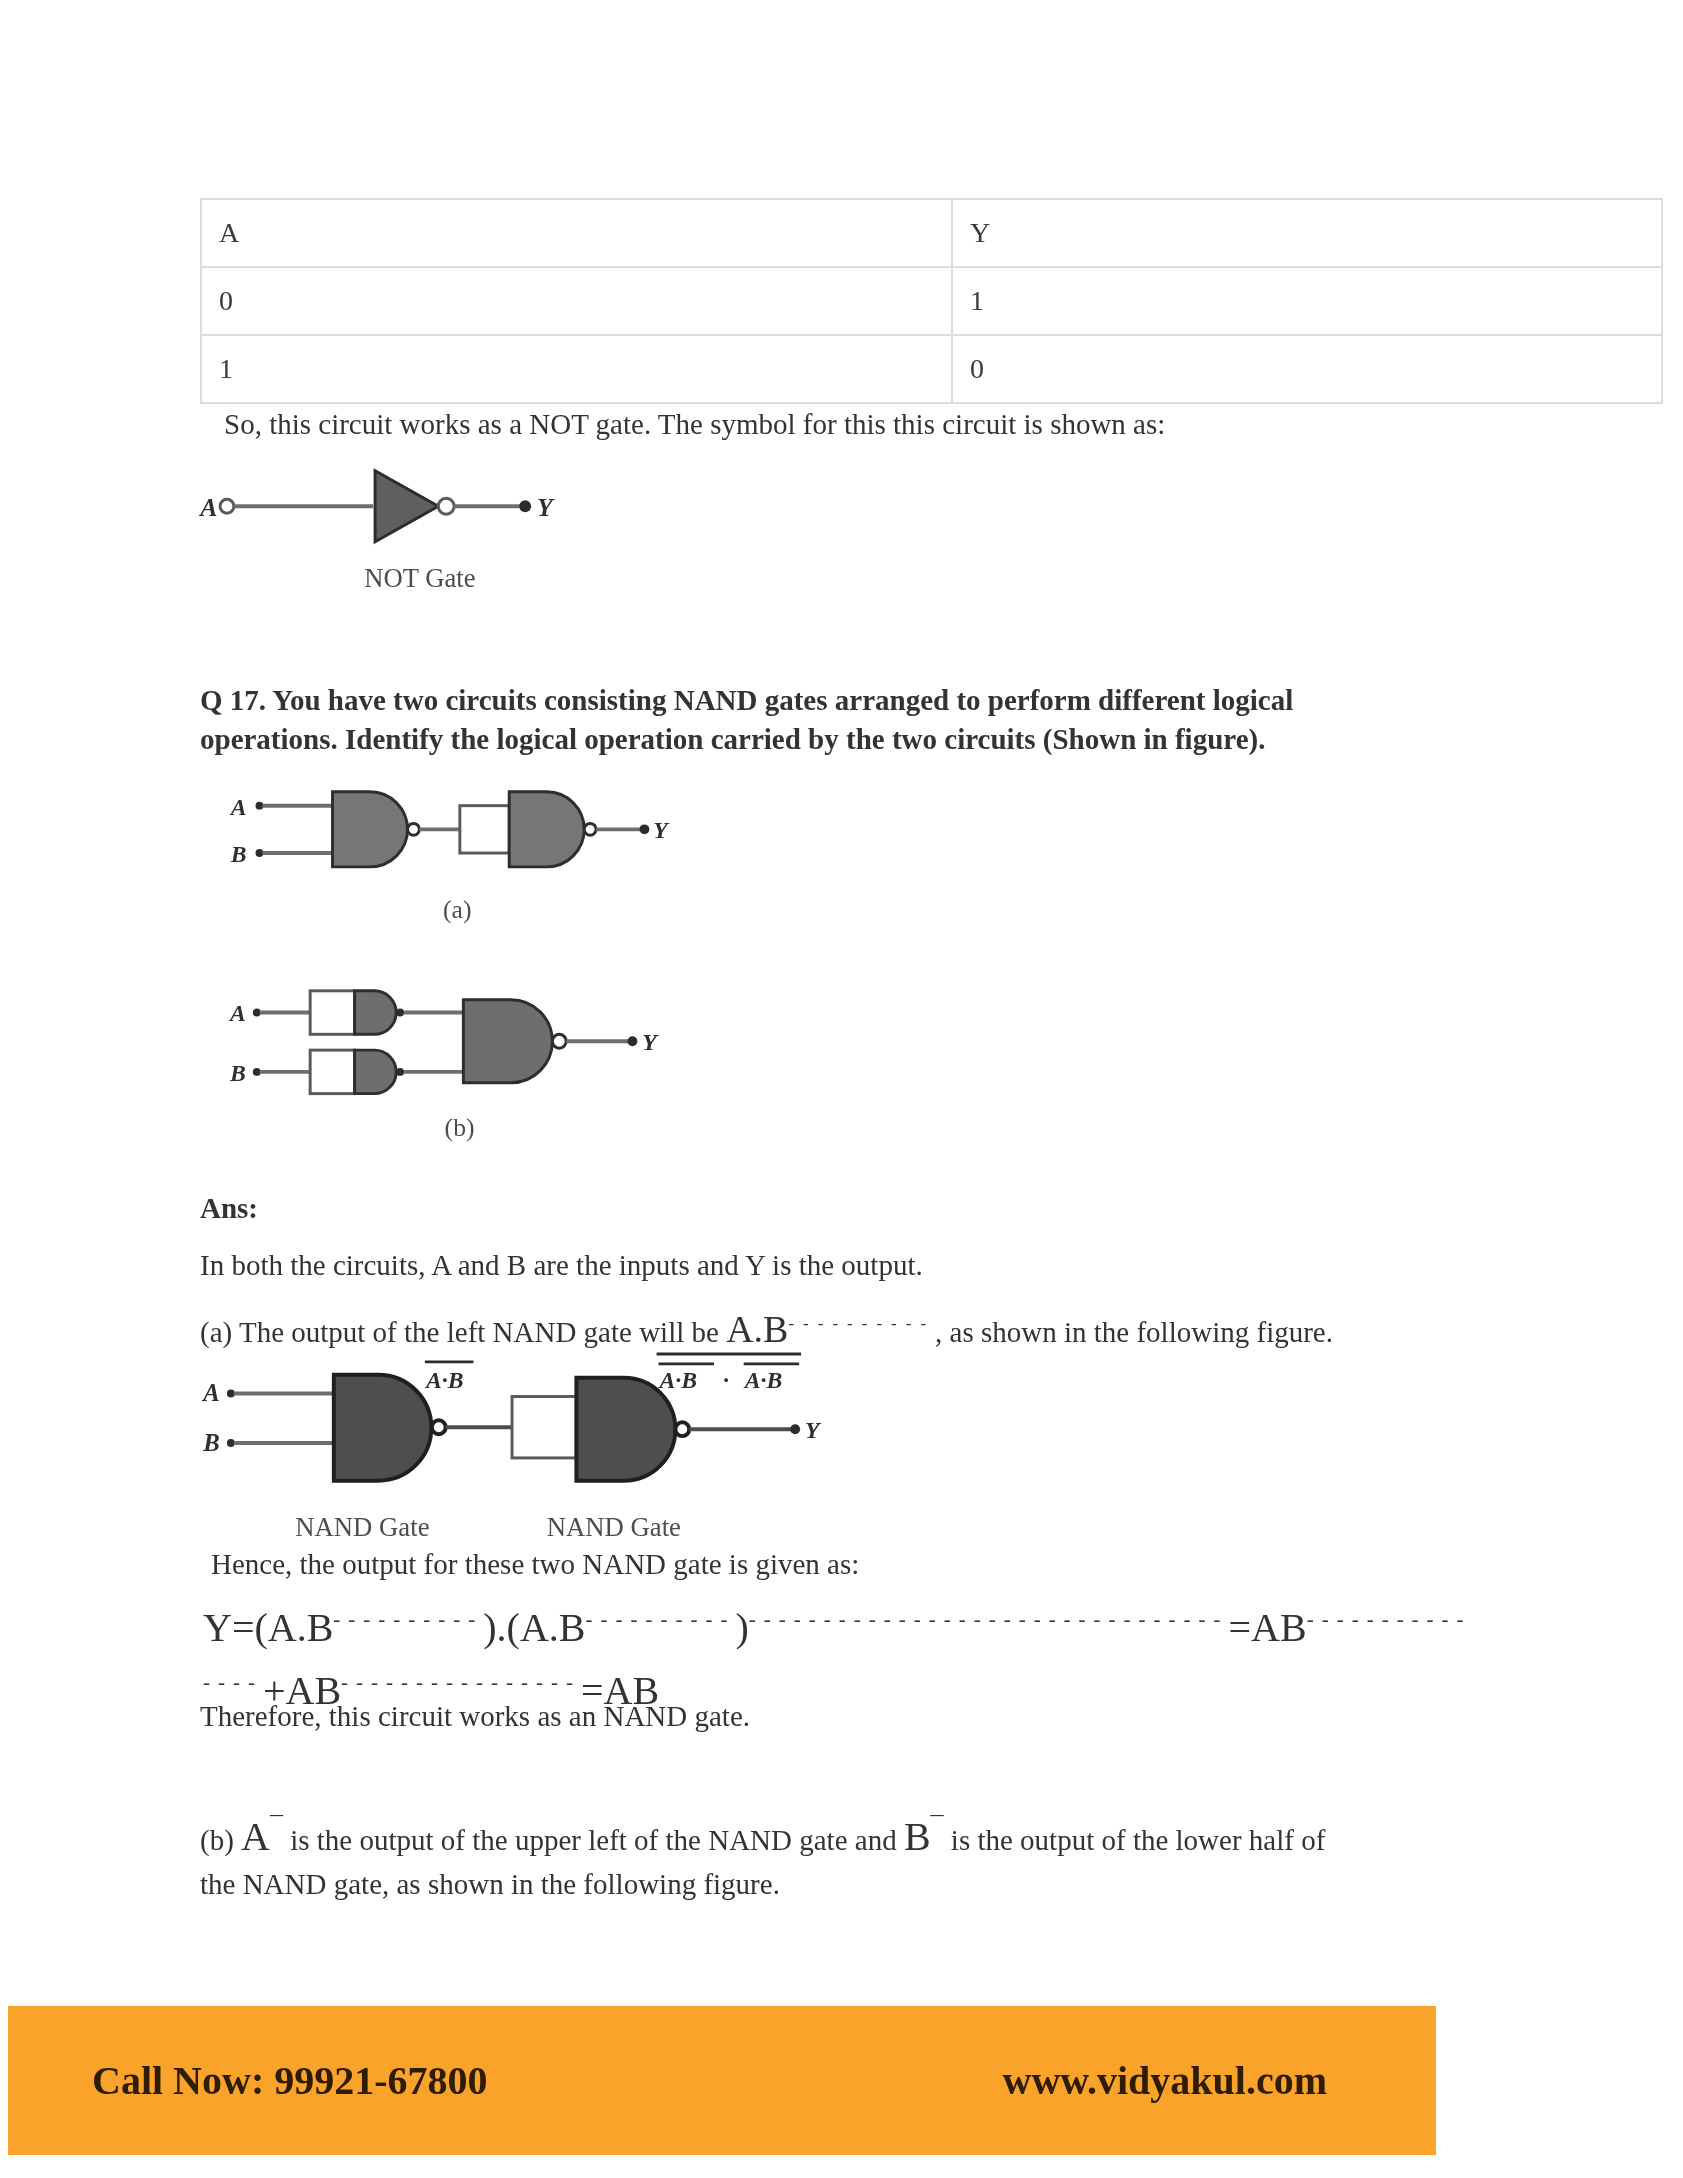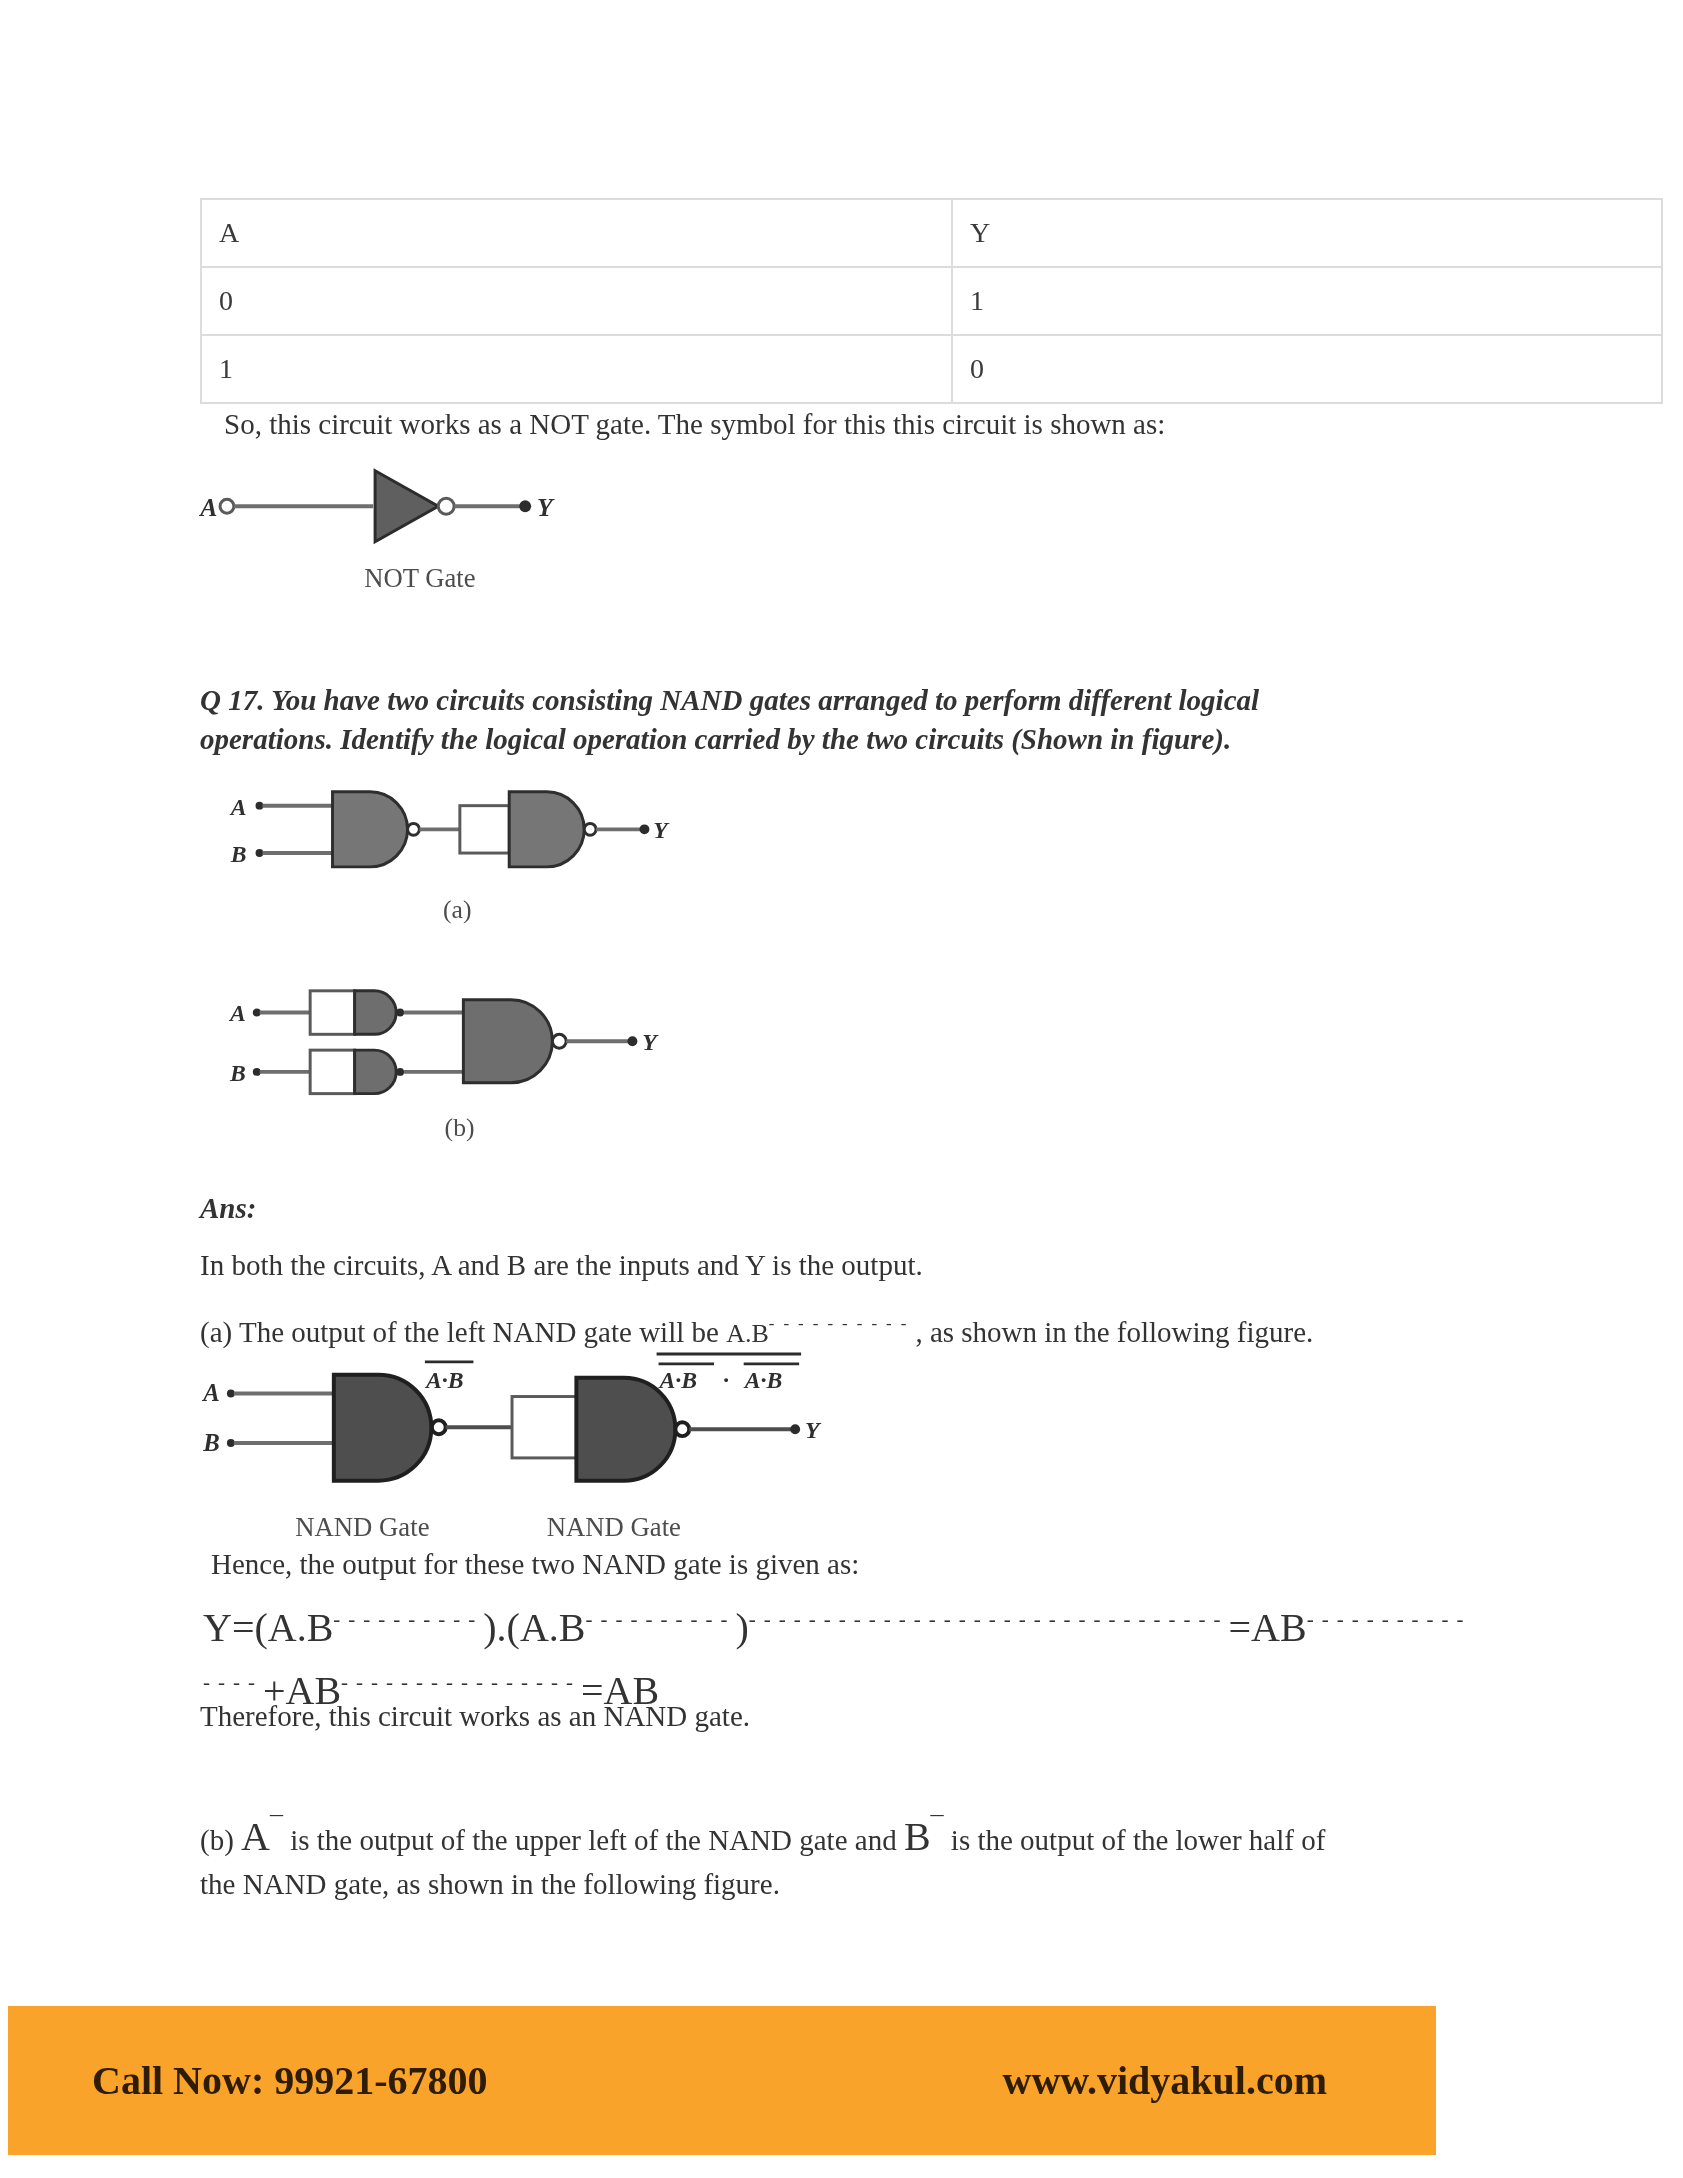--- a/index.html
+++ b/index.html
@@ -6,24 +6,24 @@
   .page{position:relative;width:1683px;height:2178px;background:#ffffff;overflow:hidden;
         font-family:"Liberation Serif","DejaVu Serif",serif;color:#333;}
   .abs{position:absolute;}
 
   
   table.tt{border-collapse:collapse;table-layout:fixed;width:1463px;}
   table.tt td{border:2px solid #dcdcdc;height:64px;font-size:28px;color:#3a3a3a;
               padding-left:17px;vertical-align:middle;background:#fff;}
 
   .body-text{font-size:29px;line-height:37px;color:#333;}
-  .bold{font-weight:bold;font-style:italic;}
+  .bold{font-weight:bold;}
 
   
-  .big-math{font-size:26px;}
+  .big-math{font-size:38px;}
   .bar-sm{font-size:17px;vertical-align:13px;letter-spacing:9px;}
   .formula{font-size:40px;color:#333;line-height:54px;white-space:nowrap;}
   .bar{font-size:21px;vertical-align:15px;letter-spacing:8px;}
   .sup-macron{font-size:26px;vertical-align:16px;}
 
   
   svg text{font-family:"Liberation Serif","DejaVu Serif",serif;}
   .fig-label{font-style:italic;font-weight:bold;fill:#2f2f2f;}
   .fig-caption{fill:#4d4d4d;}
 

